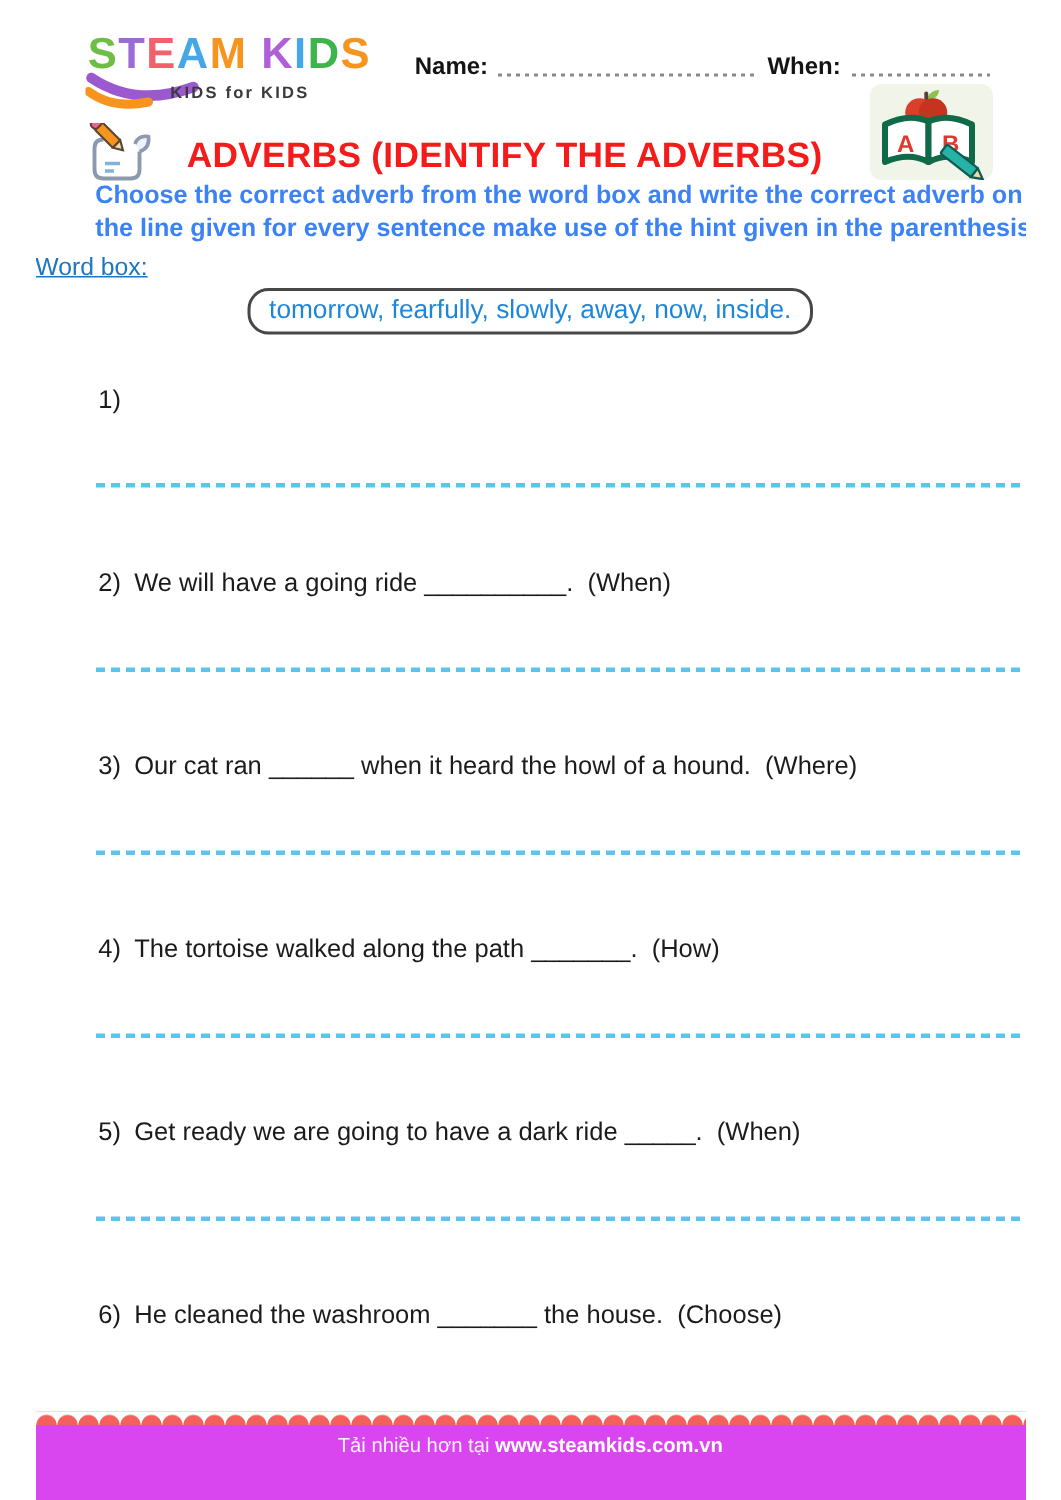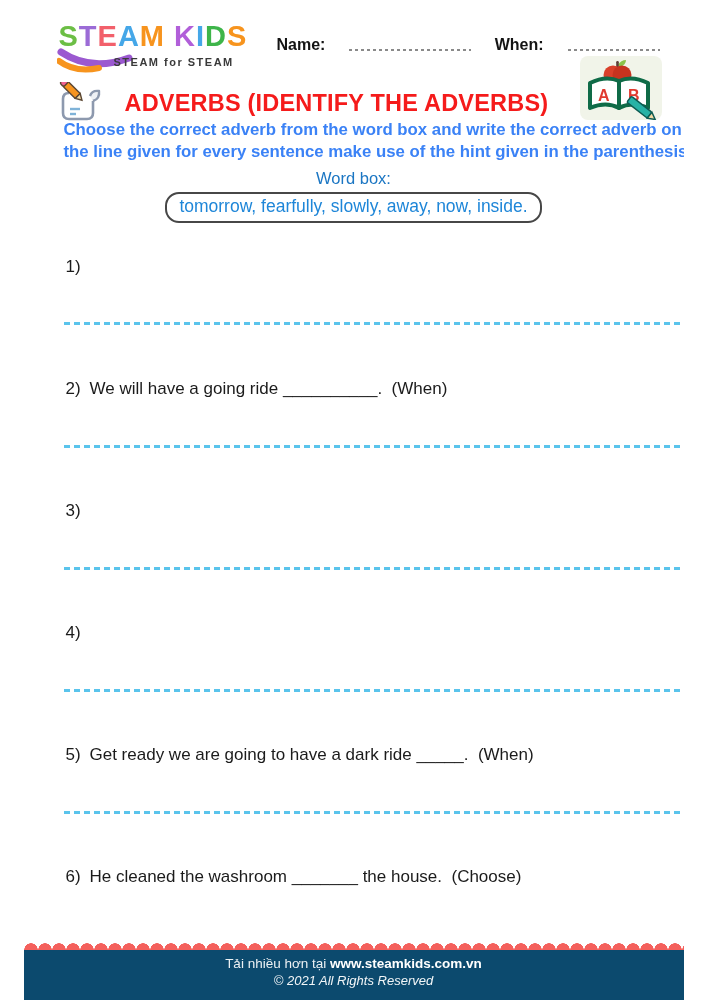--- a/index.html
+++ b/index.html
@@ -8,72 +8,72 @@
     font-family:"Liberation Sans",sans-serif;overflow:hidden;
   }
   
   .logo{position:absolute;left:35px;top:22px;}
   .logo-letters{font-size:29px;font-weight:800;letter-spacing:1px;line-height:1;}
   .logo-letters span{white-space:pre;}
   .logo-sub{position:absolute;left:55px;top:34px;font-size:11px;font-weight:700;
     letter-spacing:1.5px;color:#3a3a3a;}
   .logo-swoosh{position:absolute;left:-2px;top:26px;}
   
-  .name-row{position:absolute;left:253px;right:24px;top:36px;display:flex;align-items:flex-end;gap:24px;
+  .name-row{position:absolute;left:253px;right:24px;top:36px;display:flex;align-items:flex-end;gap:7px;
     font-size:16px;font-weight:600;color:#141414;}
   .fill-line{height:2px;background:repeating-linear-gradient(90deg,#8a8a8a 0 3px,transparent 3px 6px);
     align-self:flex-end;margin-bottom:3px;}
   .name-line{flex:1;}
   .date-line{width:92px;}
   
   .book-icon{position:absolute;right:22px;top:56px;}
   
   .title-row{position:absolute;left:33px;top:82px;display:flex;align-items:center;gap:22px;}
   .title-text{font-size:23.5px;font-weight:800;color:#f51b1b;letter-spacing:0.2px;}
   
   .instructions{position:absolute;left:40px;top:119px;width:632px;
     font-size:16.8px;font-weight:700;color:#3b82f6;line-height:1.3;}
   
-  .wordbox-label{position:absolute;left:0;right:0;top:169px;text-align:center;
-    font-size:16.5px;color:#1b76c3;}
+  .wordbox-label{position:absolute;left:0;right:0;top:169px;text-align:left;
+    font-size:16.5px;color:#1b76c3;text-decoration:underline;}
   .wordbox-wrap{position:absolute;left:0;right:0;top:192px;display:flex;justify-content:center;}
   .wordbox{border:2px solid #474747;border-radius:14px;padding:2px 12px 4px 12px;
     font-size:17.5px;color:#1e86d8;box-shadow:0 0 0 1px #fff inset;}
   
   .question{position:absolute;left:42px;right:20px;font-size:17px;color:#1b1b1b;
     display:flex;align-items:baseline;}
   .q-num{display:inline-block;min-width:24px;white-space:pre;}
   .q-text{white-space:pre-wrap;}
   .q0{top:257px}.q1{top:379px}.q2{top:501px}.q3{top:623px}.q4{top:745px}.q5{top:867px}
   .sep{position:absolute;left:40px;width:627px;height:3px;
     background:repeating-linear-gradient(90deg,#5ac4ec 0 6px,transparent 6px 10px);}
   .sep0{top:322px}.sep1{top:445px}.sep2{top:567px}.sep3{top:689px}.sep4{top:811px}
   
-  .footer{position:absolute;left:0;right:0;bottom:0;height:50px;background:#0c4a6e;margin-top:37px;}
+  .footer{position:absolute;left:0;right:0;bottom:0;height:50px;background:#d946ef;margin-top:37px;}
   .scallops{position:absolute;left:0;right:0;top:-9px;height:9px;
     background-image:radial-gradient(circle 7px at 50% 100%,#f4605c 6.5px,transparent 7px);
     background-size:14px 9px;background-repeat:repeat-x;}
   .footer-line1{margin-top:6px;text-align:center;font-size:13.5px;color:rgba(255,255,255,0.92);}
   .footer-line1 b{color:#ffffff;font-weight:700;}
   .footer-line2{text-align:center;font-size:13px;font-style:italic;color:rgba(255,255,255,0.95);margin-top:2px;}
 </style>
 </head>
 <body>
 
 <div class="page">
 
   <div class="logo">
     <div class="logo-letters">
       <span style="color: rgb(108, 190, 69);">S</span><span style="color: rgb(155, 107, 214);">T</span><span style="color: rgb(242, 96, 107);">E</span><span style="color: rgb(69, 167, 232);">A</span><span style="color: rgb(247, 148, 30);">M</span><span> </span><span style="color: rgb(177, 95, 217);">K</span><span style="color: rgb(69, 167, 232);">I</span><span style="color: rgb(62, 181, 74);">D</span><span style="color: rgb(247, 148, 30);">S</span>
     </div>
     <svg class="logo-swoosh" width="78" height="26" viewBox="0 0 78 26">
       <path d="M4 4 Q34 24 72 10" fill="none" stroke="#9b59d0" stroke-width="7" stroke-linecap="round"></path>
       <path d="M2 13 Q18 25 42 20" fill="none" stroke="#f7941e" stroke-width="6" stroke-linecap="round"></path>
     </svg>
-    <div class="logo-sub">STEAM for STEAM</div>
+    <div class="logo-sub">KIDS for KIDS</div>
   </div>
 
   <div class="name-row">
     <span>Name:</span>
     <span class="fill-line name-line"></span>
     <span>When:</span>
     <span class="fill-line date-line"></span>
   </div>
 
   <svg class="book-icon" width="82" height="64" viewBox="0 0 82 64">
@@ -120,38 +120,39 @@
   <div class="sep sep0"></div>
 
   <div class="question q1">
     <span class="q-num">2)</span>
     <span class="q-text">We will have a going ride __________.  (When)</span>
   </div>
   <div class="sep sep1"></div>
 
   <div class="question q2">
     <span class="q-num">3)</span>
+    <span class="q-text">Our cat ran ______ when it heard the howl of a hound.  (Where)</span>
   </div>
   <div class="sep sep2"></div>
 
   <div class="question q3">
     <span class="q-num">4)</span>
+    <span class="q-text">The tortoise walked along the path _______.  (How)</span>
   </div>
   <div class="sep sep3"></div>
 
   <div class="question q4">
     <span class="q-num">5)</span>
     <span class="q-text">Get ready we are going to have a dark ride _____.  (When)</span>
   </div>
   <div class="sep sep4"></div>
 
   <div class="question q5">
     <span class="q-num">6)</span>
     <span class="q-text">He cleaned the washroom _______ the house.  (Choose)</span>
   </div>
 
   <div class="footer">
     <div class="scallops"></div>
     <div class="footer-line1"><span>Tải nhiều hơn tại </span><b>www.steamkids.com.vn</b></div>
-    <div class="footer-line2">© 2021 All Rights Reserved</div>
   </div>
 
 </div>
 
 </body></html>

